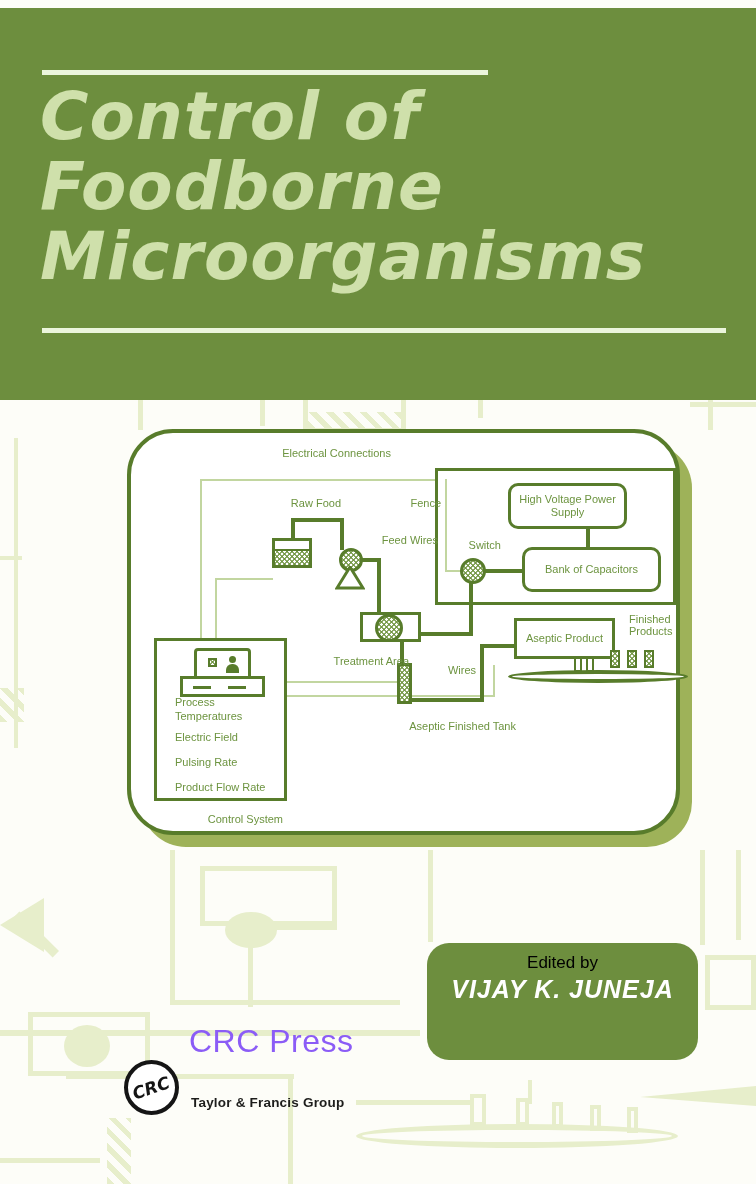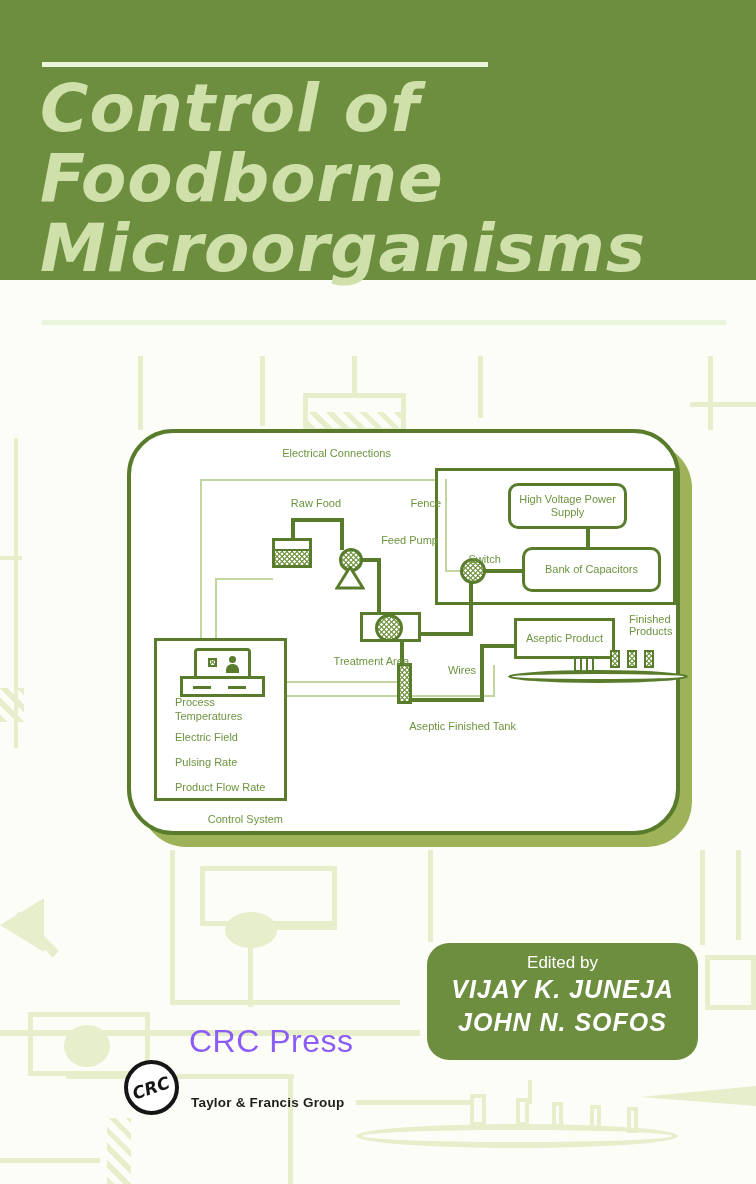--- a/index.html
+++ b/index.html
@@ -14,21 +14,21 @@
   }
   *{margin:0;padding:0;box-sizing:border-box;}
   html,body{background:#888;}
   .cover{
     position:relative;width:756px;height:1184px;margin:0 auto;
     background:#fdfdf8;overflow:hidden;
     font-family:"Liberation Sans",sans-serif;
   }
   .abs{position:absolute;}
   
-  .header{position:absolute;left:0;top:0;width:756px;height:280px;background:var(--green);}
+  .header{position:absolute;left:0;top:8px;width:756px;height:392px;background:var(--green);}
   .rule{position:absolute;background:var(--rule);}
   .title{
     position:absolute;left:40px;top:74px;width:700px;
     font-family:"DejaVu Sans",sans-serif;
     font-style:italic;font-weight:bold;
     font-size:66px;line-height:70px;letter-spacing:1px;
     color:var(--title);
   }
   
   .panel{
@@ -47,21 +47,21 @@
     background-color:#fff;
     background-image:
       repeating-linear-gradient(45deg, rgba(109,146,60,.8) 0 1px, transparent 1px 3.5px),
       repeating-linear-gradient(-45deg, rgba(109,146,60,.8) 0 1px, transparent 1px 3.5px);
   }
   
   .edited{
     position:absolute;left:427px;top:943px;width:271px;height:117px;
     background:var(--green);border-radius:22px;text-align:center;color:#fff;
   }
-  .edited .byline{margin-top:10px;font-size:17px;color:#ffffff;}
+  .edited .byline{margin-top:10px;font-size:17px;color:#000000;}
   .edited .editor{font-size:25px;font-weight:bold;font-style:italic;line-height:33px;letter-spacing:1px;}
   
   .crc-circle{
     position:absolute;left:124px;top:1060px;width:55px;height:55px;
     border:4px solid #151515;border-radius:50%;background:#fff;
     display:flex;align-items:center;justify-content:center;
   }
   .crc-circle span{
     font-family:"DejaVu Sans",sans-serif;font-weight:bold;font-style:italic;
     font-size:17px;color:#151515;transform:rotate(-19deg);letter-spacing:0;
@@ -204,33 +204,32 @@
       </div>
       <div class="glabel" style="left:18px;top:54px;width:85px;text-align:left;line-height:14px;">Process Temperatures</div>
       <div class="glabel" style="left:18px;top:90px;width:110px;text-align:left;">Electric Field</div>
       <div class="glabel" style="left:18px;top:115px;width:110px;text-align:left;">Pulsing Rate</div>
       <div class="glabel" style="left:18px;top:140px;width:120px;text-align:left;">Product Flow Rate</div>
     </div>
 
     <div class="glabel" style="left:120px;top:14px;width:140px;">Electrical Connections</div>
     <div class="glabel" style="left:110px;top:64px;width:100px;">Raw Food</div>
     <div class="glabel" style="left:235px;top:64px;width:75px;">Fence</div>
-    <div class="glabel" style="left:207px;top:101px;width:100px;">Feed Pump</div>
-    <div class="glabel" style="left:310px;top:120px;width:60px;">Switch</div>
+    <div class="glabel" style="left:207px;top:101px;width:100px;">Feed Wires</div>
+    <div class="glabel" style="left:310px;top:106px;width:60px;">Switch</div>
     <div class="glabel" style="left:158px;top:222px;width:120px;">Treatment Area</div>
     <div class="glabel" style="left:285px;top:231px;width:60px;">Wires</div>
     <div class="glabel" style="left:220px;top:287px;width:165px;">Aseptic Finished Tank</div>
     <div class="glabel" style="left:498px;top:180px;width:62px;text-align:left;">Finished Products</div>
     <div class="glabel" style="left:32px;top:380px;width:120px;">Control System</div>
   </div>
 
   <div class="edited">
     <div class="byline">Edited by</div>
     <div class="editor">VIJAY K. JUNEJA</div>
-    <div class="editor">JOHN N. SOFOS</div>
   </div>
 
   <div class="crc-circle">
     <span>CRC</span>
   </div>
   <div class="crc-name">CRC Press</div>
   <div class="crc-tagline">Taylor &amp; Francis Group</div>
 
 </div>
 

